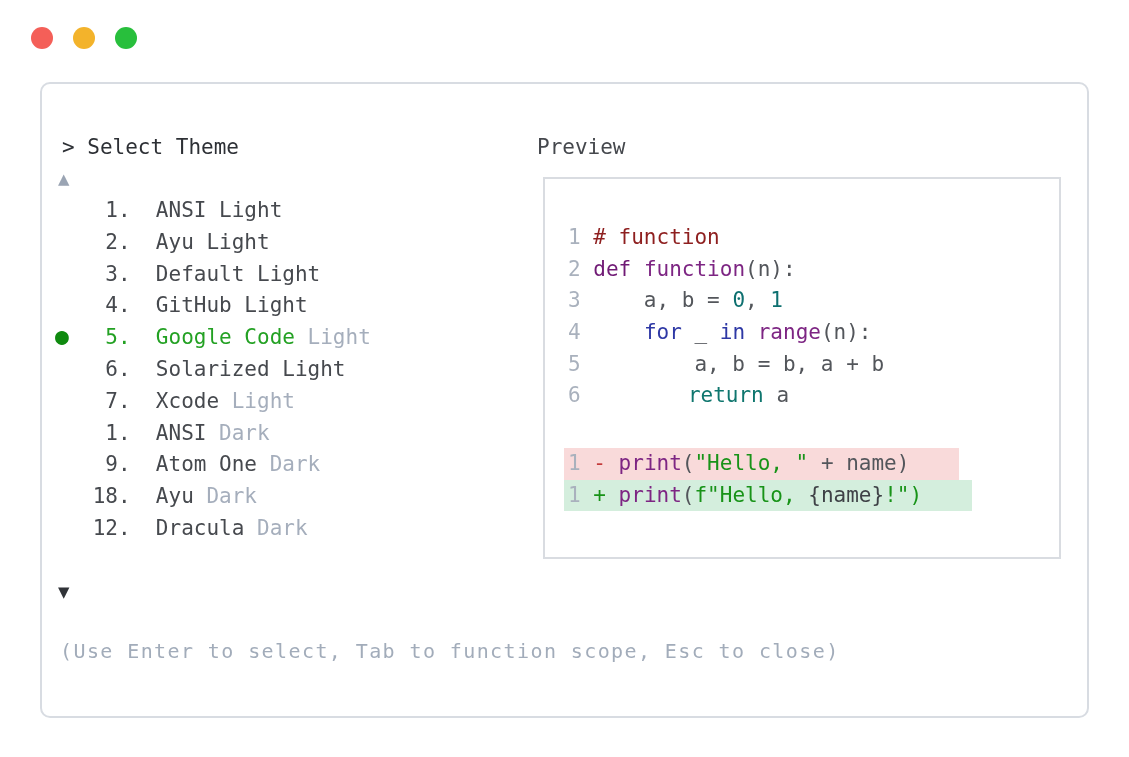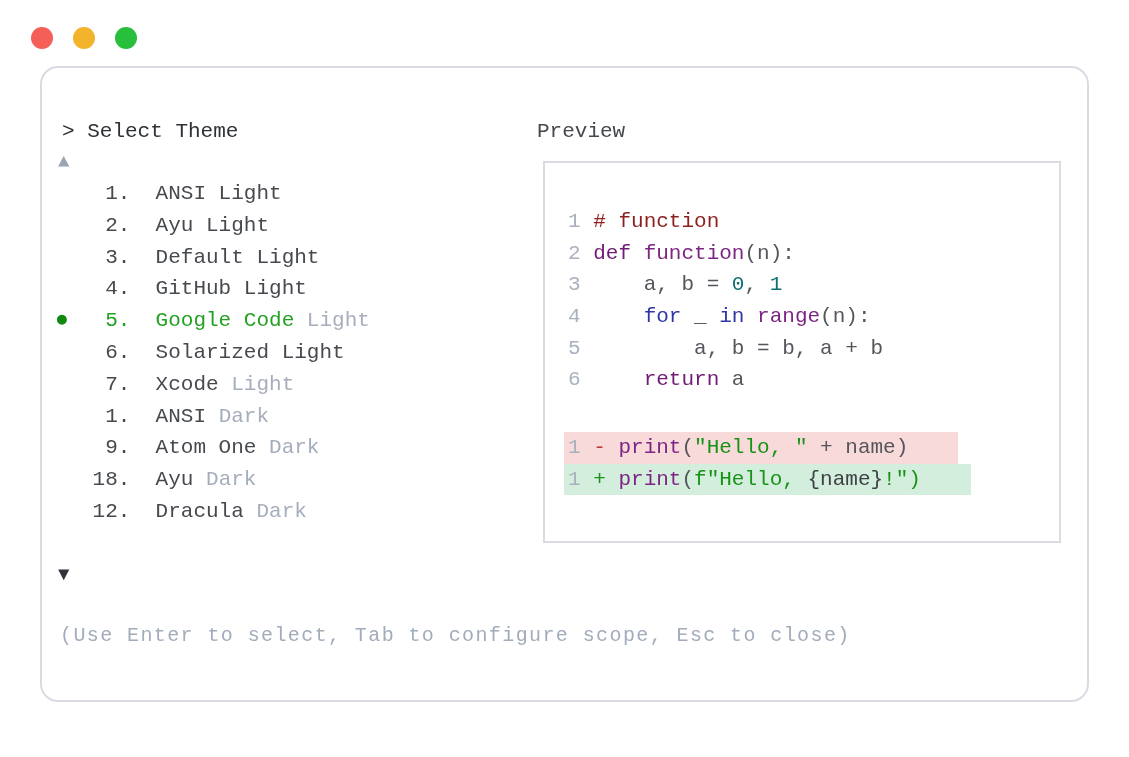--- a/index.html
+++ b/index.html
@@ -3,22 +3,22 @@
 <meta charset="utf-8">
 <style>
   html,body{margin:0;padding:0;}
   body{
     width:1129px;height:757px;position:relative;overflow:hidden;
     background:#ffffff;font-family:"DejaVu Sans Mono",monospace;
   }
   .traffic{position:absolute;left:31px;top:27px;display:flex;gap:20px;}
   .light{width:22px;height:22px;border-radius:50%;}
   .window{
-    position:absolute;left:40px;top:66px;width:1049px;height:636px;
-    box-sizing:border-box;border:2px solid #d8dce2;border-radius:18px;background:#fff;font-family:Liberation Mono, monospace;
+    position:absolute;left:40px;top:82px;width:1049px;height:636px;
+    box-sizing:border-box;border:2px solid #d8dce2;border-radius:10px;background:#fff;
   }
   .window > div{position:absolute;}
   .prompt{left:20px;top:48px;font-size:21px;line-height:31.8px;color:#2d3035;white-space:pre;}
   .preview-title{left:495px;top:48px;font-size:21px;line-height:31.8px;color:#45484d;}
   .scroll-up{left:16px;top:79px;font-size:19px;line-height:31.8px;color:#9aa4b3;}
   .scroll-down{left:16px;top:492px;font-size:19px;line-height:31.8px;color:#303338;}
   .theme-list{left:13px;top:110px;}
   .trow{height:31.8px;line-height:31.8px;font-size:21px;white-space:pre;}
   .marker{display:inline-block;width:25px;font-size:23px;}
   .preview-box{
@@ -60,22 +60,22 @@
     </div>
   <div class="scroll-down">▼</div>
 
   <div class="preview-box">
     <div class="code-lines" id="code-lines">
         <div class="cline"><span style="color: rgb(169, 177, 189);">1 </span><span style="color: rgb(142, 31, 31);"># function</span></div>
         <div class="cline"><span style="color: rgb(169, 177, 189);">2 </span><span style="color: #701a75;">def</span><span style="color: rgb(83, 86, 91);"> </span><span style="color: rgb(125, 37, 131);">function</span><span style="color: rgb(83, 86, 91);">(n):</span></div>
         <div class="cline"><span style="color: rgb(169, 177, 189);">3 </span><span style="color: rgb(83, 86, 91);">    a, b = </span><span style="color: rgb(14, 112, 112);">0</span><span style="color: rgb(83, 86, 91);">, </span><span style="color: rgb(14, 112, 112);">1</span></div>
         <div class="cline"><span style="color: rgb(169, 177, 189);">4 </span><span style="color: rgb(83, 86, 91);">    </span><span style="color: rgb(46, 56, 165);">for</span><span style="color: rgb(83, 86, 91);"> _ </span><span style="color: rgb(46, 56, 165);">in</span><span style="color: rgb(83, 86, 91);"> </span><span style="color: rgb(125, 37, 131);">range</span><span style="color: rgb(83, 86, 91);">(n):</span></div>
         <div class="cline"><span style="color: rgb(169, 177, 189);">5 </span><span style="color: rgb(83, 86, 91);">        a, b = b, a + b</span></div>
-        <div class="cline"><span style="color: rgb(169, 177, 189);">6 </span><span style="color: rgb(83, 86, 91);">    </span><span style="color: #701a75;">return</span><span style="color: rgb(83, 86, 91);"> a</span></div>
+        <div class="cline"><span style="color: rgb(169, 177, 189);">6 </span><span style="color: rgb(83, 86, 91);">    </span><span style="color: #0f766e; margin-left: 44px;">return</span><span style="color: rgb(83, 86, 91);"> a</span></div>
       </div>
     <div class="diff-lines" id="diff-lines">
         <div class="cline"><span class="hl" style="background: rgb(249, 218, 218);"><span style="color: rgb(169, 177, 189);">1 </span><span style="color: rgb(196, 58, 58);">- </span><span style="color: rgb(125, 37, 131);">print</span><span style="color: rgb(83, 86, 91);">(</span><span style="color: rgb(24, 147, 24);">"Hello, "</span><span style="color: rgb(83, 86, 91);"> + name)</span></span></div>
         <div class="cline"><span class="hl" style="background: rgb(212, 238, 221);"><span style="color: rgb(169, 177, 189);">1 </span><span style="color: rgb(23, 147, 23);">+ </span><span style="color: rgb(125, 37, 131);">print</span><span style="color: rgb(83, 86, 91);">(</span><span style="color: rgb(24, 147, 24);">f"Hello, </span><span style="color: rgb(62, 65, 70);">{name}</span><span style="color: rgb(24, 147, 24);">!")</span></span></div>
       </div>
   </div>
 
-  <div class="footer">(Use Enter to select, Tab to configure scope, Esc to close)</div>
+  <div class="footer">(Use Enter to select, Tab to function scope, Esc to close)</div>
 </div>
 
 </body></html>

